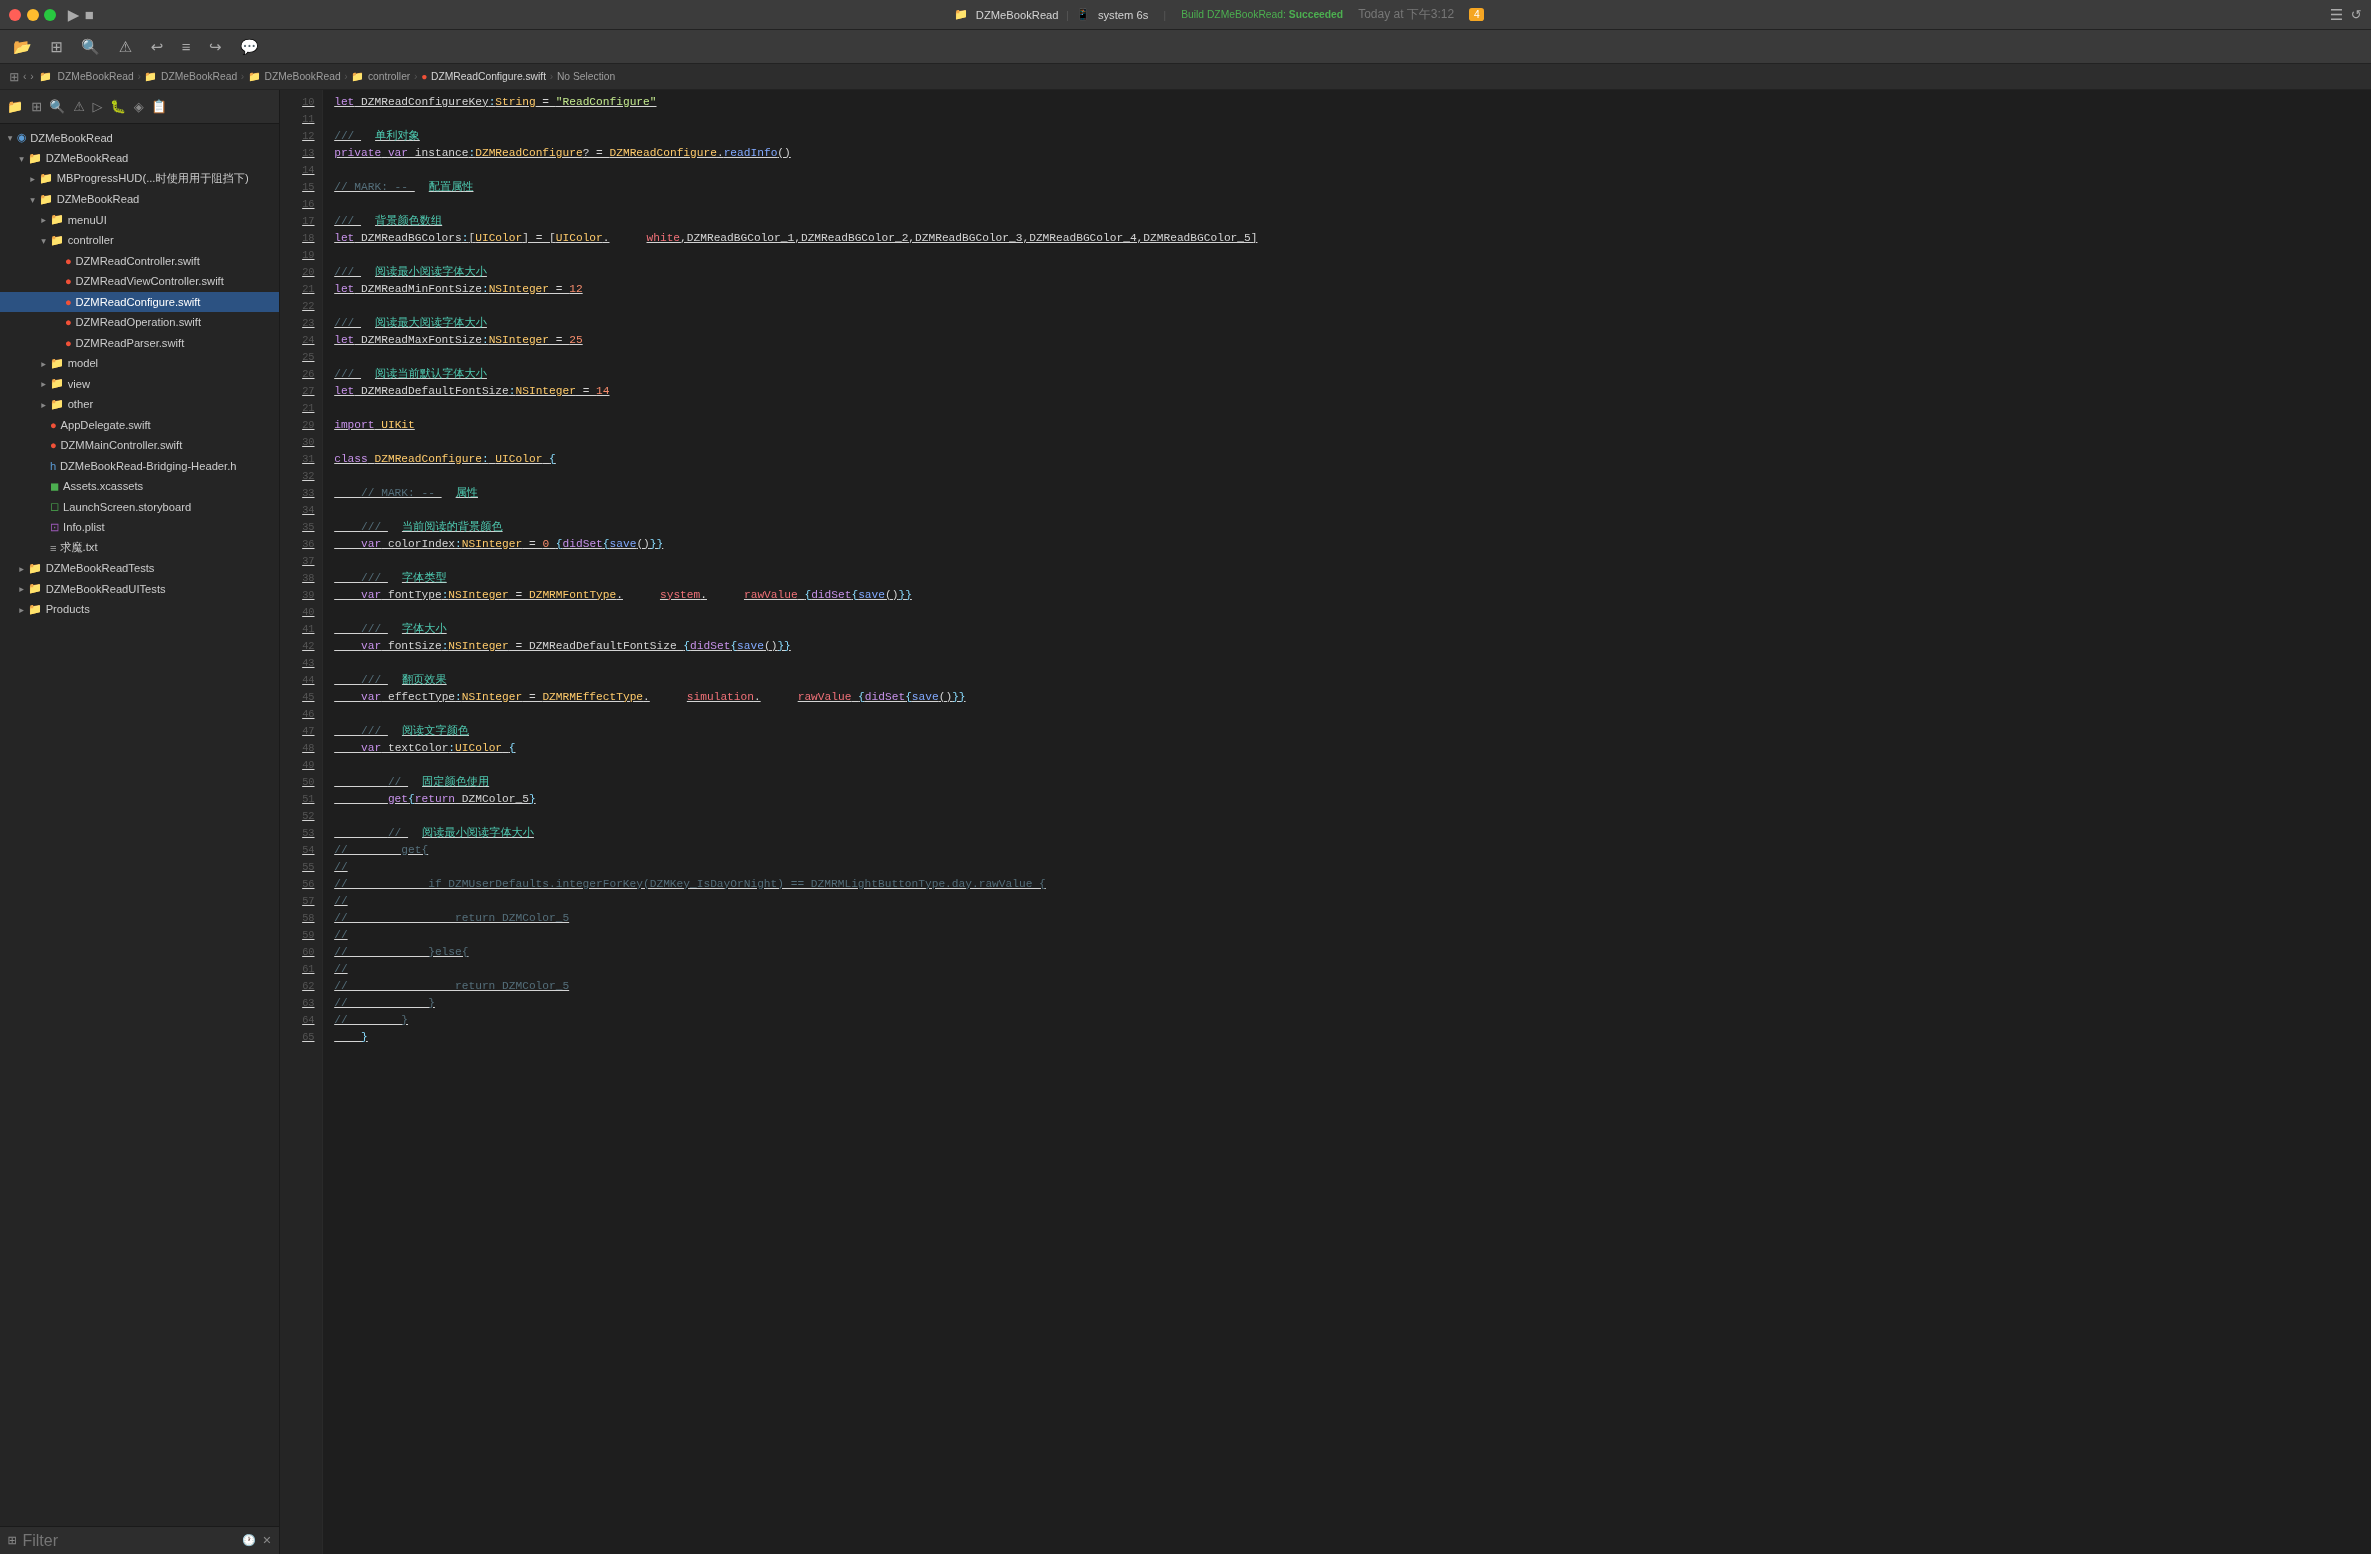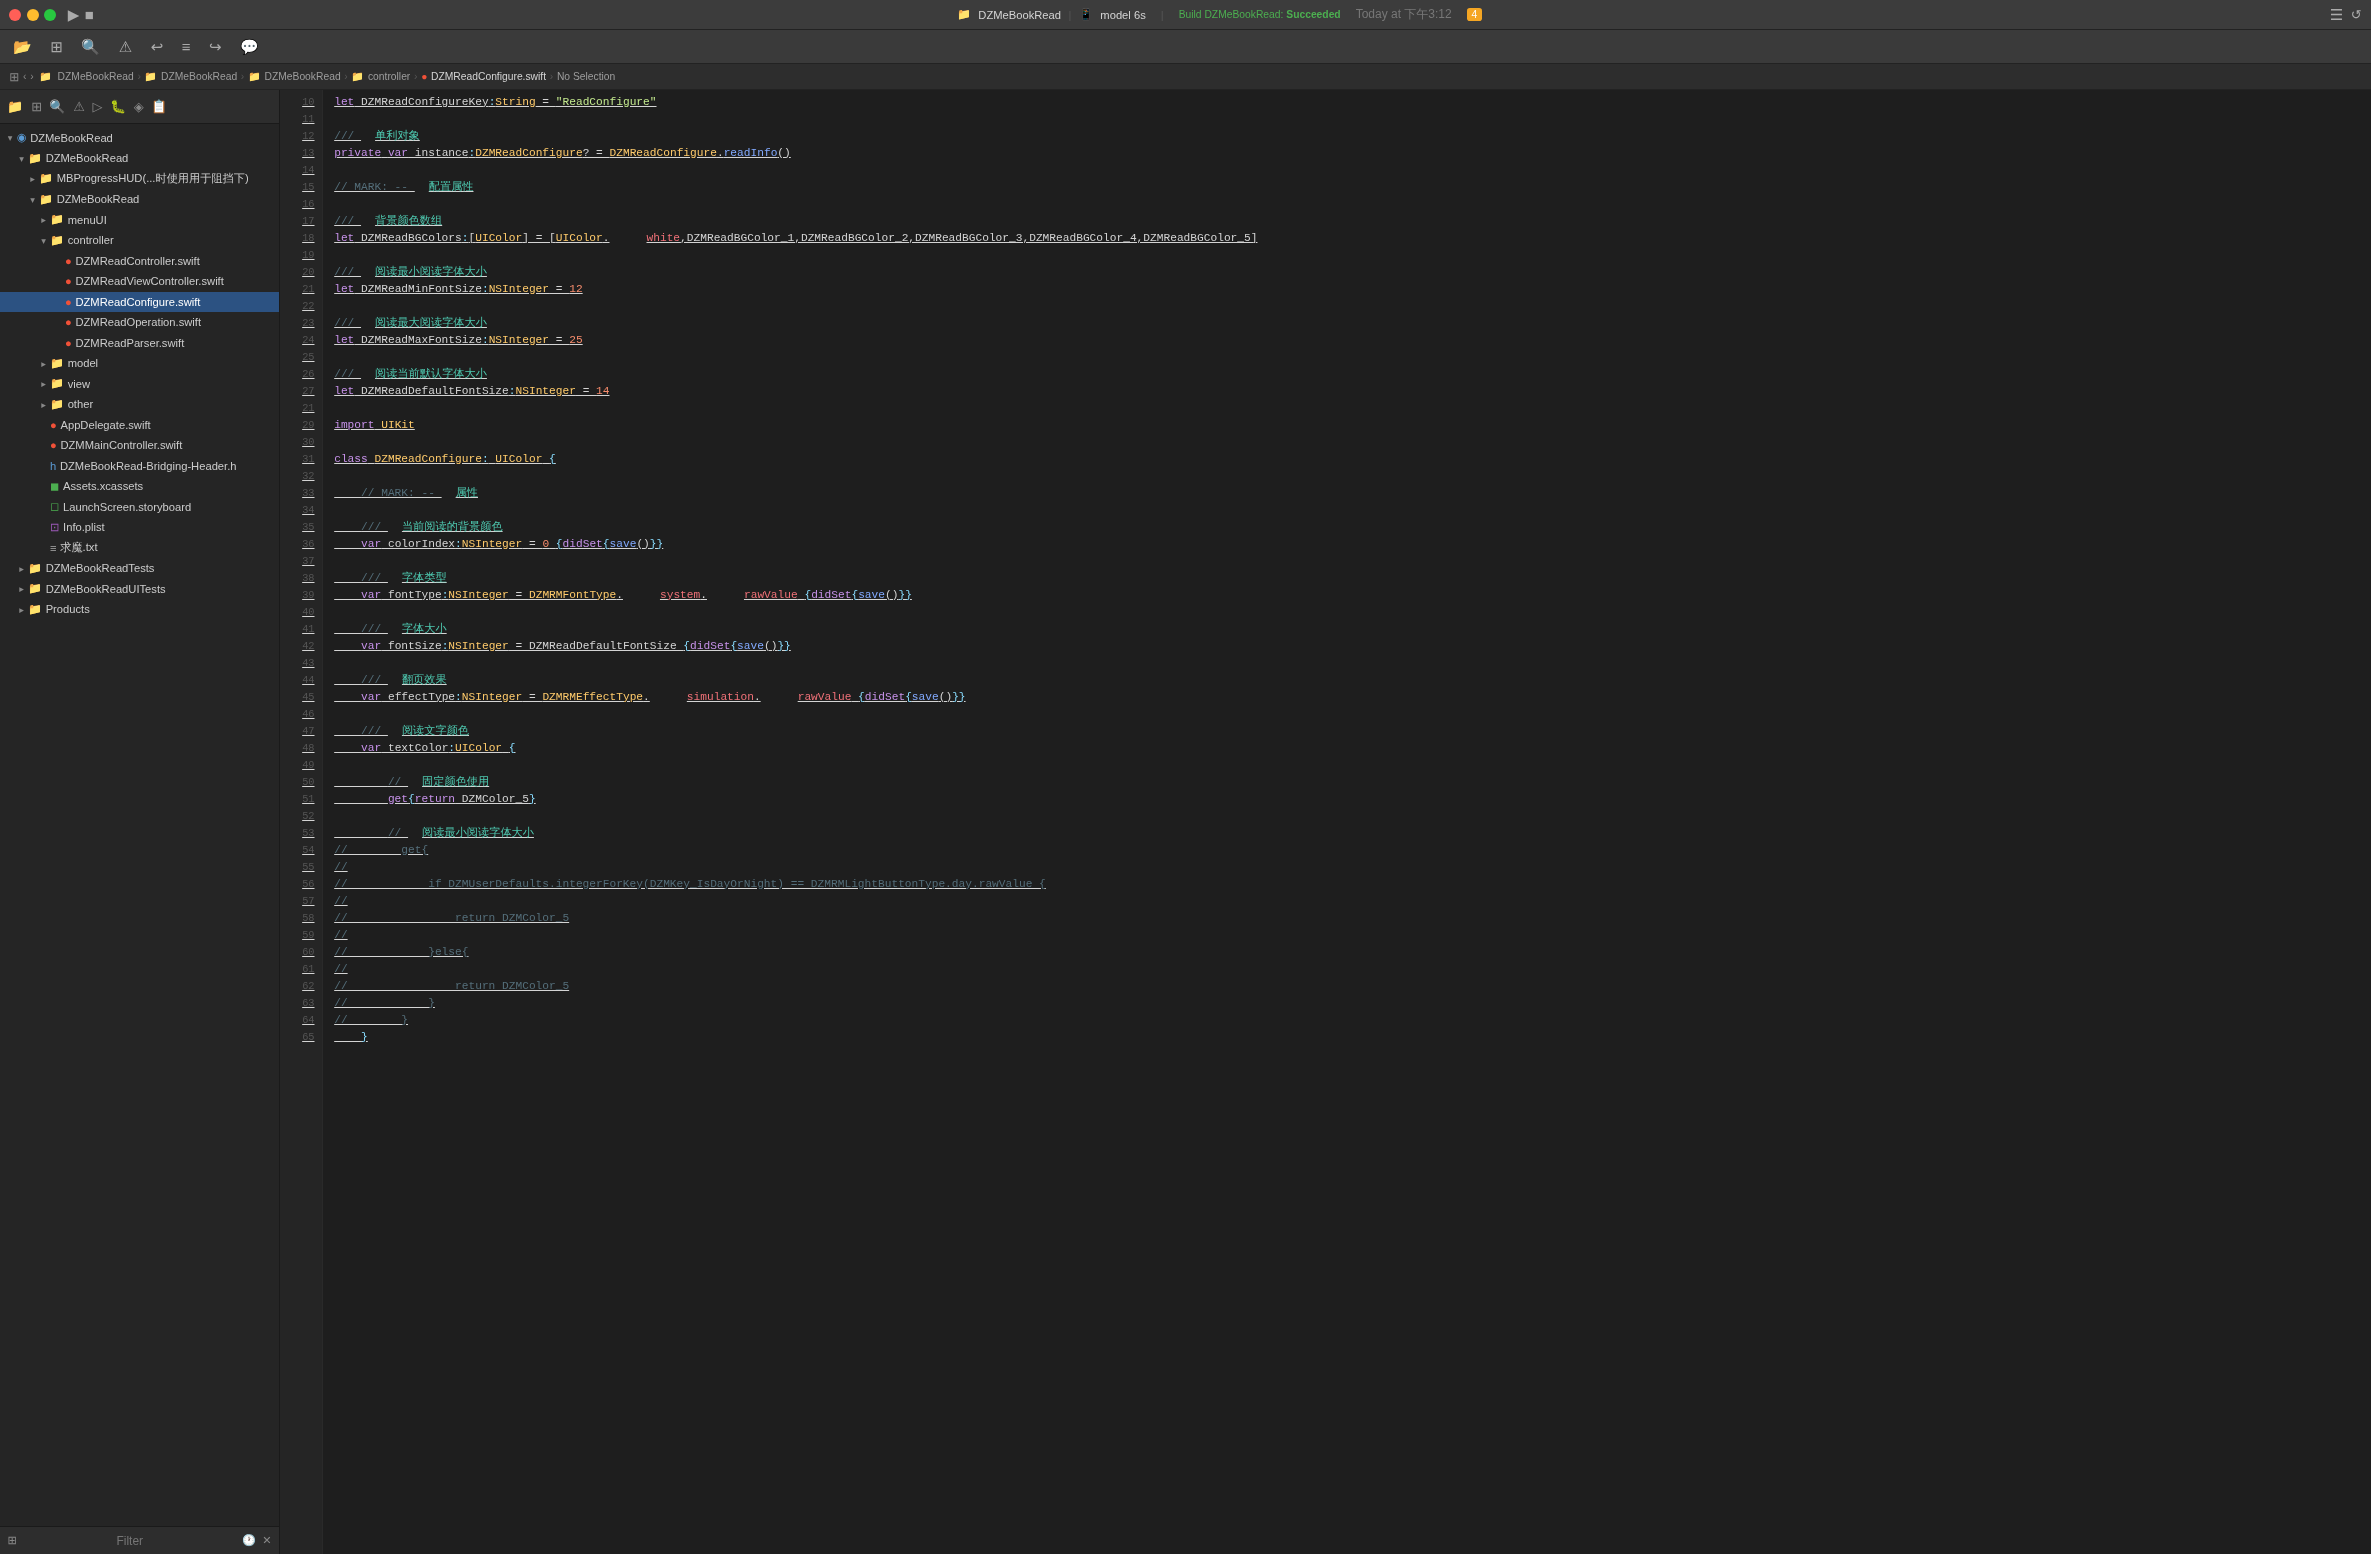--- a/index.html
+++ b/index.html
@@ -137,21 +137,21 @@
     .sidebar-bottom {
       height: 28px;
       background: #2d2d2d;
       border-top: 0.9px solid #1a1a1a;
       display: flex;
       align-items: center;
       padding: 0 7.5px;
       gap: 5.6px;
     }
     .filter-icon { color: #888; font-size: 11.2px; }
-    .filter-input { background: transparent; border: none; outline: none; color: #ccc; font-size: 12px; flex: 1; text-align: center; }
+    .filter-input { background: transparent; border: none; outline: none; color: #ccc; font-size: 16px; flex: 1; }
 
     
     .editor {
       flex: 1;
       display: flex;
       flex-direction: column;
       overflow: hidden;
     }
     .code-area {
       flex: 1;
@@ -211,21 +211,21 @@
   </div>
   <div style="display:flex;align-items:center;gap:5.6px;margin-right:15px;">
     <span style="color:#aaa;font-size:15px;">▶</span>
     <span style="color:#aaa;font-size:15px;">■</span>
   </div>
   <div class="title-bar-center">
     <span style="color:#5b9bd5;">📁</span>
     <span>DZMeBookRead</span>
     <span style="color:#555;">|</span>
     <span style="color:#5b9bd5;">📱</span>
-    <span>model 6s</span>
+    <span>system 6s</span>
     <span style="color:#555;margin:0 7.5px;">|</span>
     <span style="color:#4caf50;font-size:10.3px;">Build DZMeBookRead: <strong>Succeeded</strong></span>
     <span style="color:#777;font-size:12px;margin:0 7.5px;text-align:center;">Today at 下午3:12</span>
     <span class="warning-badge">4</span>
   </div>
   <div class="title-bar-right">
     <span style="color:#aaa;font-size:15px;">☰</span>
     <span style="color:#aaa;font-size:13px;">↺</span>
   </div>
 </div>

